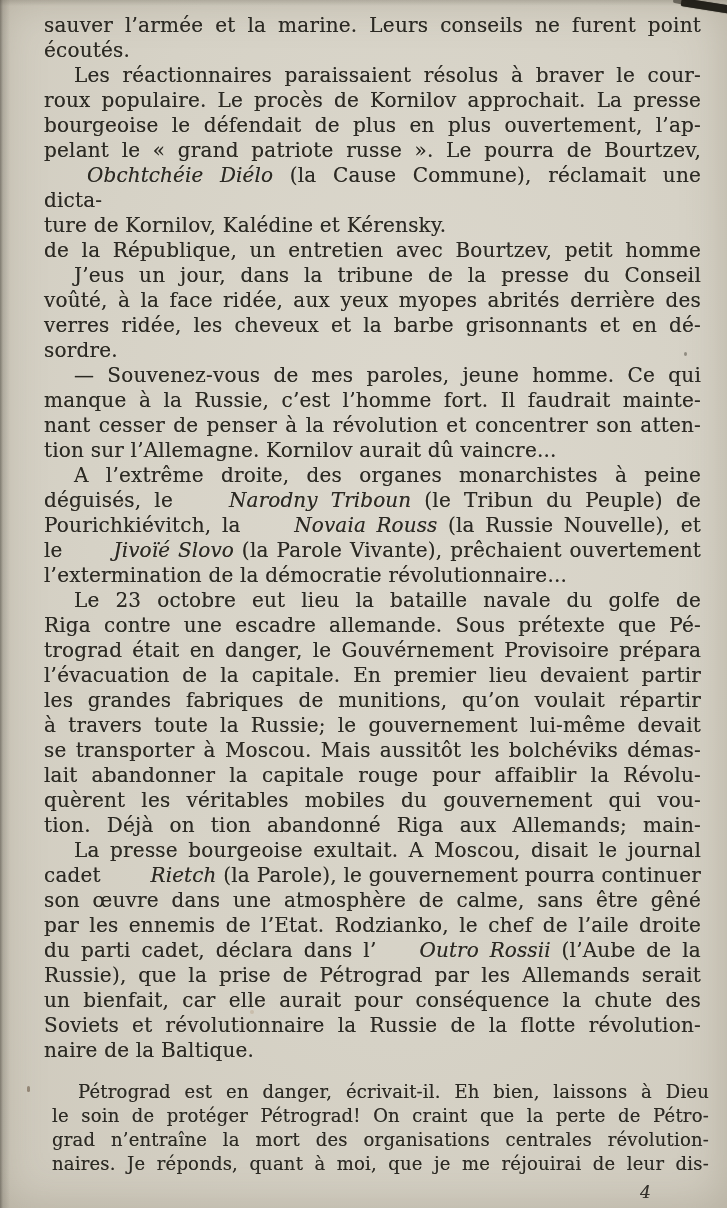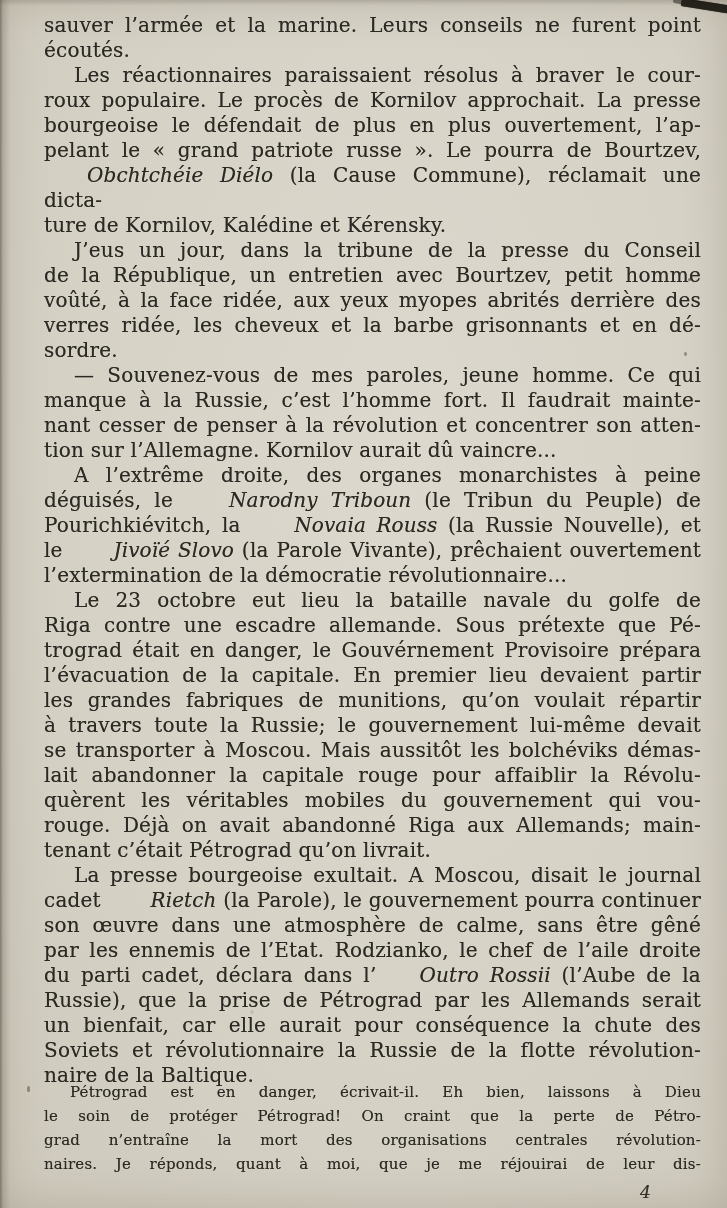--- a/index.html
+++ b/index.html
@@ -45,22 +45,22 @@
     text-shadow:0 0 0.5px rgba(43,41,35,0.55);
   }
   .para{margin:0;}
   .line{text-align:justify;text-align-last:justify;white-space:normal;}
   .line.lastline{text-align-last:left;}
   .para .firstline{text-indent:30px;}
   .para.noindent .firstline{text-indent:0;}
   .line i{font-style:italic;letter-spacing:0.1px;margin-left:43px;}
 
   .quote{
-    position:absolute;left:44px;top:1080px;width:657px;
-    font-size:15px;line-height:24px;letter-spacing:0.2px;
+    position:absolute;left:52px;top:1080px;width:657px;
+    font-size:18px;line-height:24px;letter-spacing:0.2px;
     text-shadow:0 0 0.5px rgba(43,41,35,0.5);
   }
   .quote .firstline{text-indent:26px;}
   .quote .line{text-align:justify;text-align-last:justify;}
 
   .page-number{
     position:absolute;left:640px;top:1182px;width:24px;
     font-size:17px;font-style:italic;color:#33302a;
     text-shadow:0 0 0.5px rgba(43,41,35,0.5);
   }
@@ -90,22 +90,22 @@
       </div>
       <div class="para">
         <div class="line firstline">Les réactionnaires paraissaient résolus à braver le cour-</div>
         <div class="line">roux populaire. Le procès de Kornilov approchait. La presse</div>
         <div class="line">bourgeoise le défendait de plus en plus ouvertement, l’ap-</div>
         <div class="line">pelant le « grand patriote russe ». Le pourra de Bourtzev,</div>
         <div class="line"><i>Obchtchéie Diélo</i> (la Cause Commune), réclamait une dicta-</div>
         <div class="line lastline">ture de Kornilov, Kalédine et Kérensky.</div>
       </div>
       <div class="para">
+        <div class="line">de la République, un entretien avec Bourtzev, petit homme</div>
         <div class="line firstline">J’eus un jour, dans la tribune de la presse du Conseil</div>
-        <div class="line">de la République, un entretien avec Bourtzev, petit homme</div>
         <div class="line">voûté, à la face ridée, aux yeux myopes abrités derrière des</div>
         <div class="line">verres ridée, les cheveux et la barbe grisonnants et en dé-</div>
         <div class="line lastline">sordre.</div>
       </div>
       <div class="para">
         <div class="line firstline">— Souvenez-vous de mes paroles, jeune homme. Ce qui</div>
         <div class="line">manque à la Russie, c’est l’homme fort. Il faudrait mainte-</div>
         <div class="line">nant cesser de penser à la révolution et concentrer son atten-</div>
         <div class="line lastline">tion sur l’Allemagne. Kornilov aurait dû vaincre...</div>
       </div>
@@ -119,22 +119,21 @@
       <div class="para">
         <div class="line firstline">Le 23 octobre eut lieu la bataille navale du golfe de</div>
         <div class="line">Riga contre une escadre allemande. Sous prétexte que Pé-</div>
         <div class="line">trograd était en danger, le Gouvérnement Provisoire prépara</div>
         <div class="line">l’évacuation de la capitale. En premier lieu devaient partir</div>
         <div class="line">les grandes fabriques de munitions, qu’on voulait répartir</div>
         <div class="line">à travers toute la Russie; le gouvernement lui-même devait</div>
         <div class="line">se transporter à Moscou. Mais aussitôt les bolchéviks démas-</div>
         <div class="line">lait abandonner la capitale rouge pour affaiblir la Révolu-</div>
         <div class="line">quèrent les véritables mobiles du gouvernement qui vou-</div>
-        <div class="line">rouge. Déjà on avait abandonné Riga aux Allemands; main-</div>
-        <div class="line lastline">tenant c’était Pétrograd qu’on livrait.</div>
+        <div class="line">tion. Déjà on tion abandonné Riga aux Allemands; main-</div>
       </div>
       <div class="para">
         <div class="line firstline">La presse bourgeoise exultait. A Moscou, disait le journal</div>
         <div class="line">cadet <i>Rietch</i> (la Parole), le gouvernement pourra continuer</div>
         <div class="line">son œuvre dans une atmosphère de calme, sans être gêné</div>
         <div class="line">par les ennemis de l’Etat. Rodzianko, le chef de l’aile droite</div>
         <div class="line">du parti cadet, déclara dans l’<i>Outro Rossii</i> (l’Aube de la</div>
         <div class="line">Russie), que la prise de Pétrograd par les Allemands serait</div>
         <div class="line">un bienfait, car elle aurait pour conséquence la chute des</div>
         <div class="line">Soviets et révolutionnaire la Russie de la flotte révolution-</div>

